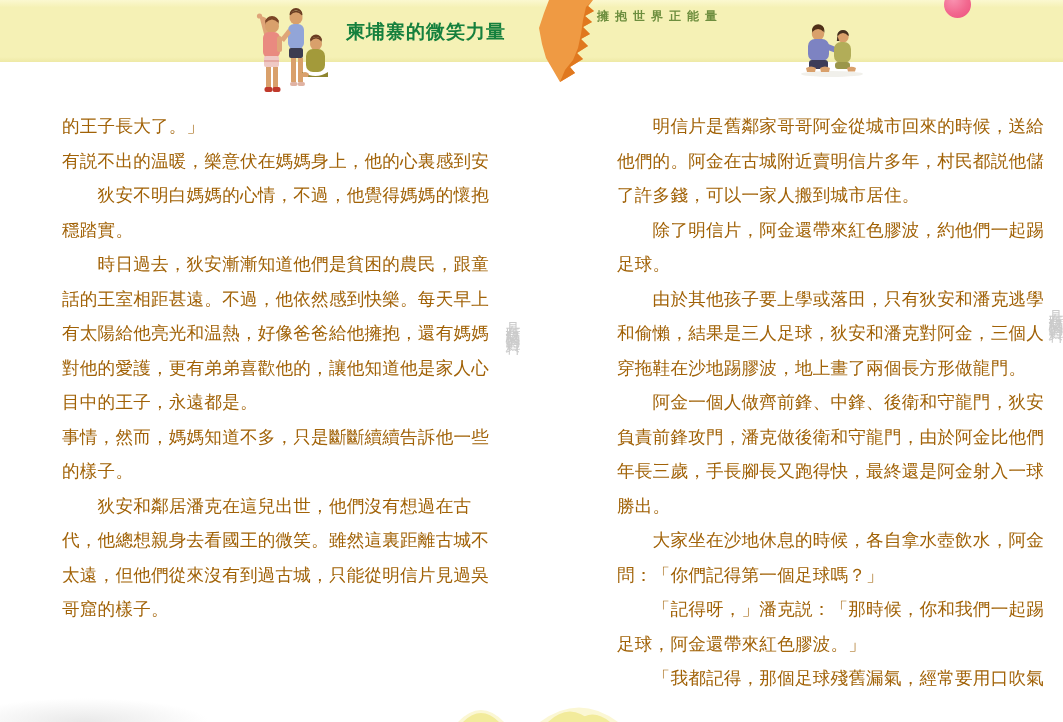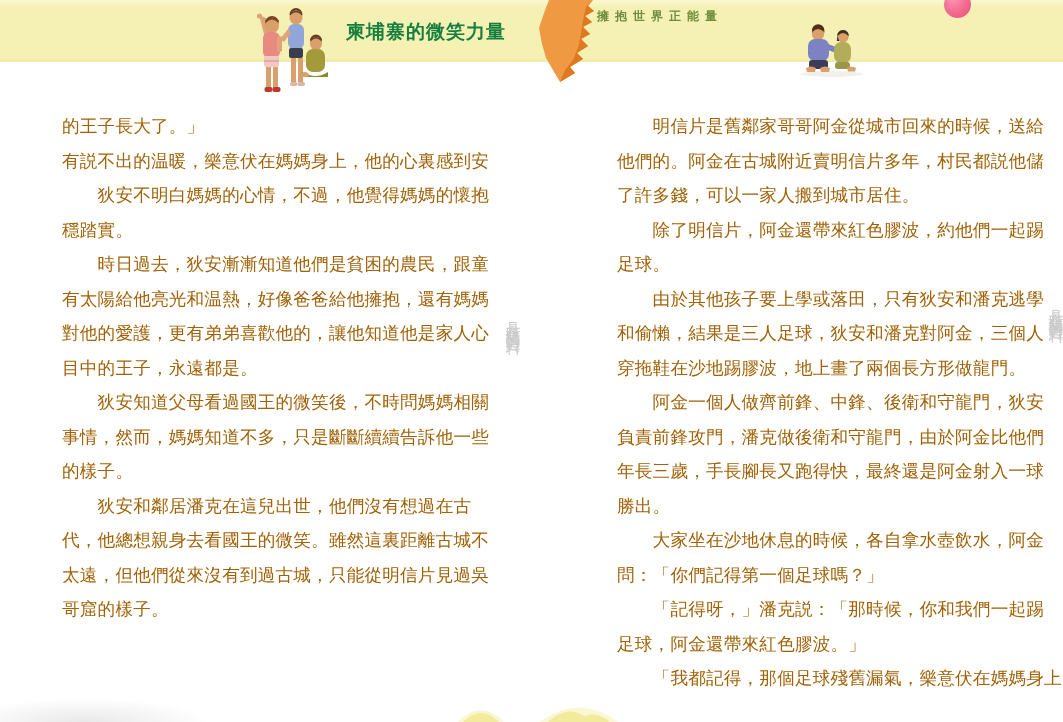--- a/index.html
+++ b/index.html
@@ -135,24 +135,24 @@
 </div>
 
 <div class="balloon"></div>
 
 <div class="text-column text-column-left">
     <div class="text-line">的王子長大了。」</div>
     <div class="text-line">有説不出的温暖，樂意伏在媽媽身上，他的心裏感到安</div>
     <div class="text-line">　　狄安不明白媽媽的心情，不過，他覺得媽媽的懷抱</div>
     <div class="text-line">穩踏實。</div>
     <div class="text-line">　　時日過去，狄安漸漸知道他們是貧困的農民，跟童</div>
+    <div class="text-line">話的王室相距甚遠。不過，他依然感到快樂。每天早上</div>
     <div class="text-line">有太陽給他亮光和温熱，好像爸爸給他擁抱，還有媽媽</div>
     <div class="text-line">對他的愛護，更有弟弟喜歡他的，讓他知道他是家人心</div>
     <div class="text-line">目中的王子，永遠都是。</div>
-    <div class="text-line">　　狄安知道父母看過國王的微笑後，不時問媽媽相關</div>
     <div class="text-line">事情，然而，媽媽知道不多，只是斷斷續續告訴他一些</div>
     <div class="text-line">的樣子。</div>
     <div class="text-line">　　狄安和鄰居潘克在這兒出世，他們沒有想過在古</div>
     <div class="text-line">代，他總想親身去看國王的微笑。雖然這裏距離古城不</div>
     <div class="text-line">太遠，但他們從來沒有到過古城，只能從明信片見過吳</div>
     <div class="text-line">哥窟的樣子。</div>
   </div>
 
 <div class="text-column text-column-right">
     <div class="text-line">　　明信片是舊鄰家哥哥阿金從城市回來的時候，送給</div>
@@ -164,21 +164,21 @@
     <div class="text-line">和偷懶，結果是三人足球，狄安和潘克對阿金，三個人</div>
     <div class="text-line">穿拖鞋在沙地踢膠波，地上畫了兩個長方形做龍門。</div>
     <div class="text-line">　　阿金一個人做齊前鋒、中鋒、後衛和守龍門，狄安</div>
     <div class="text-line">負責前鋒攻門，潘克做後衛和守龍門，由於阿金比他們</div>
     <div class="text-line">年長三歲，手長腳長又跑得快，最終還是阿金射入一球</div>
     <div class="text-line">勝出。</div>
     <div class="text-line">　　大家坐在沙地休息的時候，各自拿水壺飲水，阿金</div>
     <div class="text-line">問：「你們記得第一個足球嗎？」</div>
     <div class="text-line">　　「記得呀，」潘克説：「那時候，你和我們一起踢</div>
     <div class="text-line">足球，阿金還帶來紅色膠波。」</div>
-    <div class="text-line">　　「我都記得，那個足球殘舊漏氣，樂意伏在媽媽身上</div>
+    <div class="text-line">　　「我都記得，那個足球殘舊漏氣，經常要用口吹氣</div>
   </div>
 
 <div class="watermark watermark-center">具有版權的資料</div>
 <div class="watermark watermark-right">具有版權的資料</div>
 
 <div class="page-shadow"></div>
 
 <div class="mound mound-1">
   <svg width="46" height="16" viewBox="0 0 46 16" xmlns="http://www.w3.org/2000/svg">
     <path d="M0,16 Q23,-8 46,16 Z" fill="#fbf7d4"></path>

